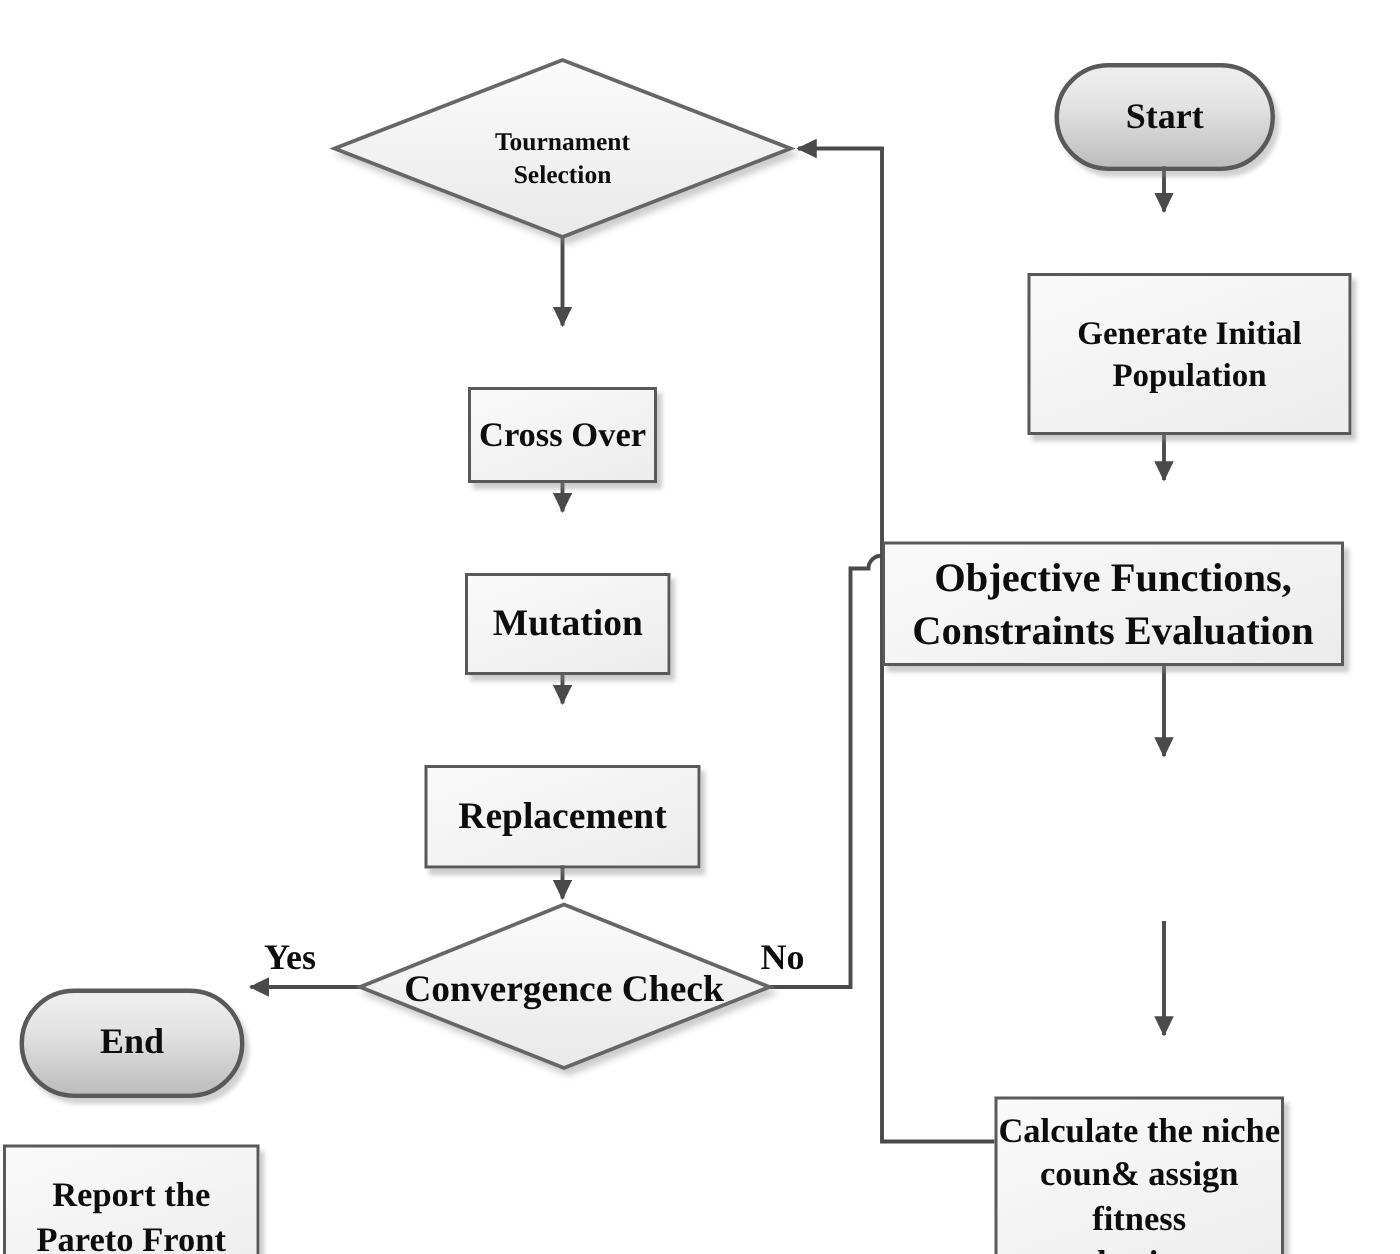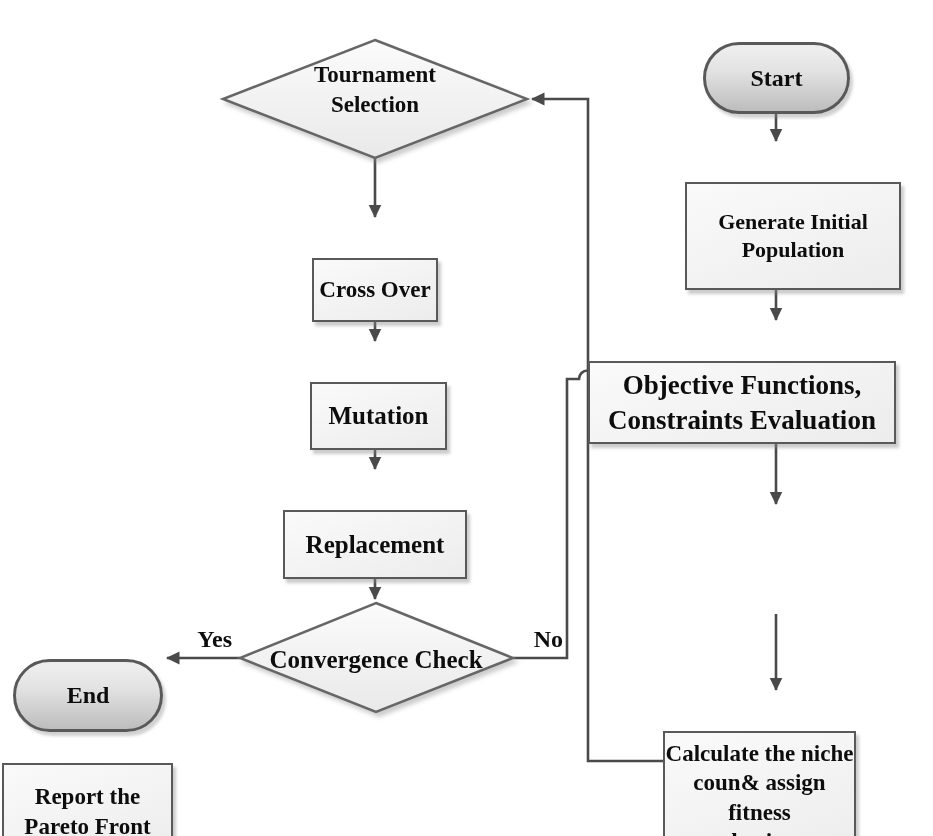--- a/index.html
+++ b/index.html
@@ -43,21 +43,21 @@
   .diamond-label {
     position: absolute;
     text-align: center;
     font-weight: bold;
     color: #0d0d0d;
     white-space: pre-line;
     line-height: 1.32;
   }
   .edge-label {
     position: absolute;
-    text-align: right;
+    text-align: left;
     font-weight: bold;
     color: #0d0d0d;
     font-size: 24px;
   }
 </style>
 </head>
 <body>
 
 <div id="canvas">
 
@@ -129,21 +129,21 @@
 
   <div class="node box" style="left:2px; top:726px; width:171px; height:97px; font-size:23px">
     <span>Report the
 Pareto Front</span>
   </div>
 
   <div class="node box" style="left:283px; top:473px; width:184px; height:69px; font-size:25px">
     <span>Replacement</span>
   </div>
 
-  <div class="diamond-label" style="left:295px; top:60px; width:160px; font-size:23px">Tournament
+  <div class="diamond-label" style="left:295px; top:84px; width:160px; font-size:17px">Tournament
 Selection</div>
 
   <div class="diamond-label" style="left:256px; top:643px; width:240px; font-size:25px">Convergence Check</div>
 
   <div class="edge-label" style="left:176px; top:626px; width:56px">Yes</div>
 
   <div class="edge-label" style="left:507px; top:626px; width:56px">No</div>
 
 </div>
 

